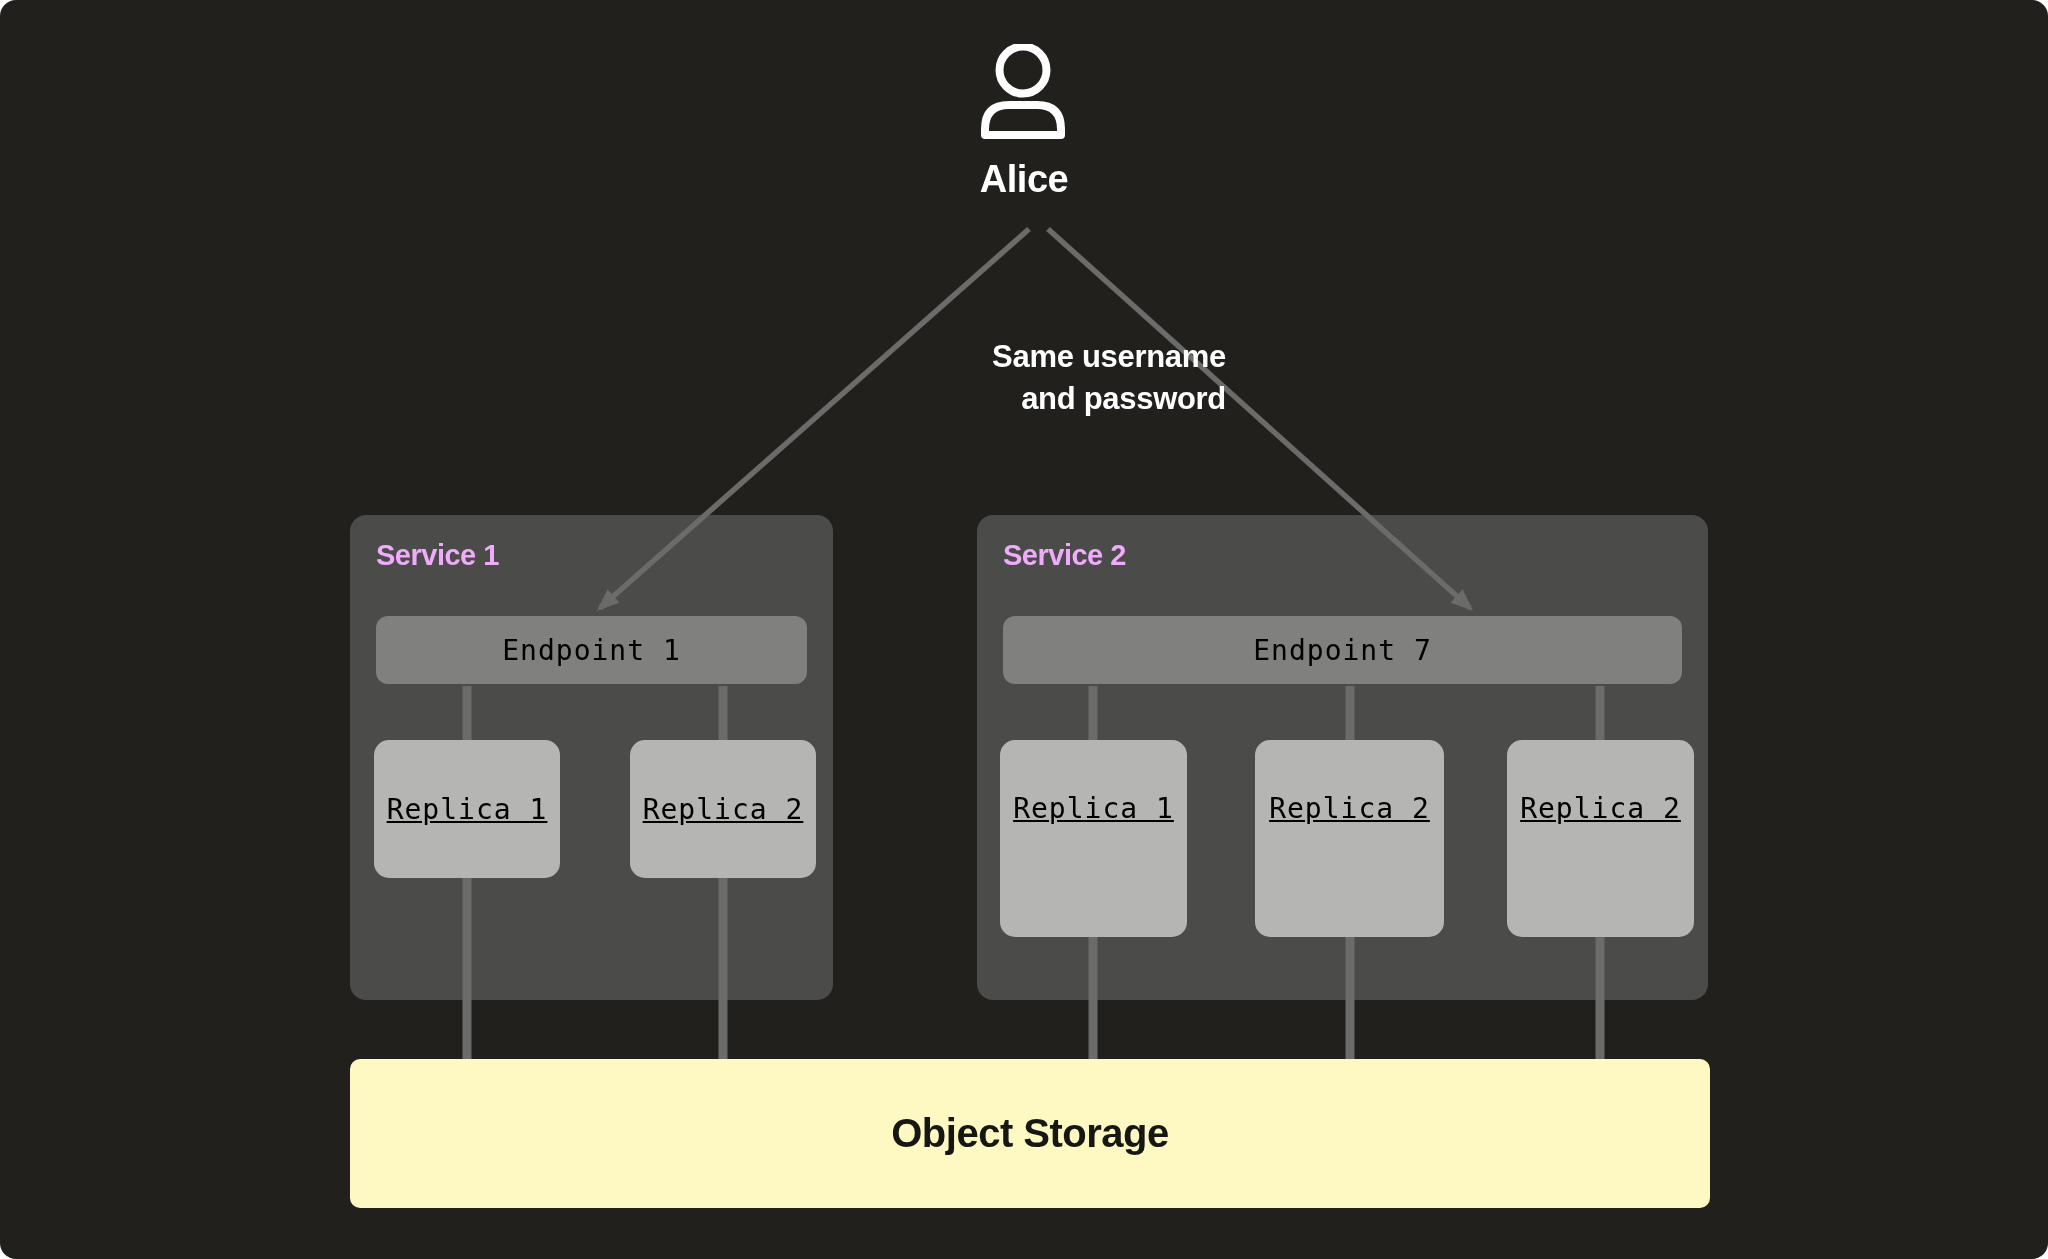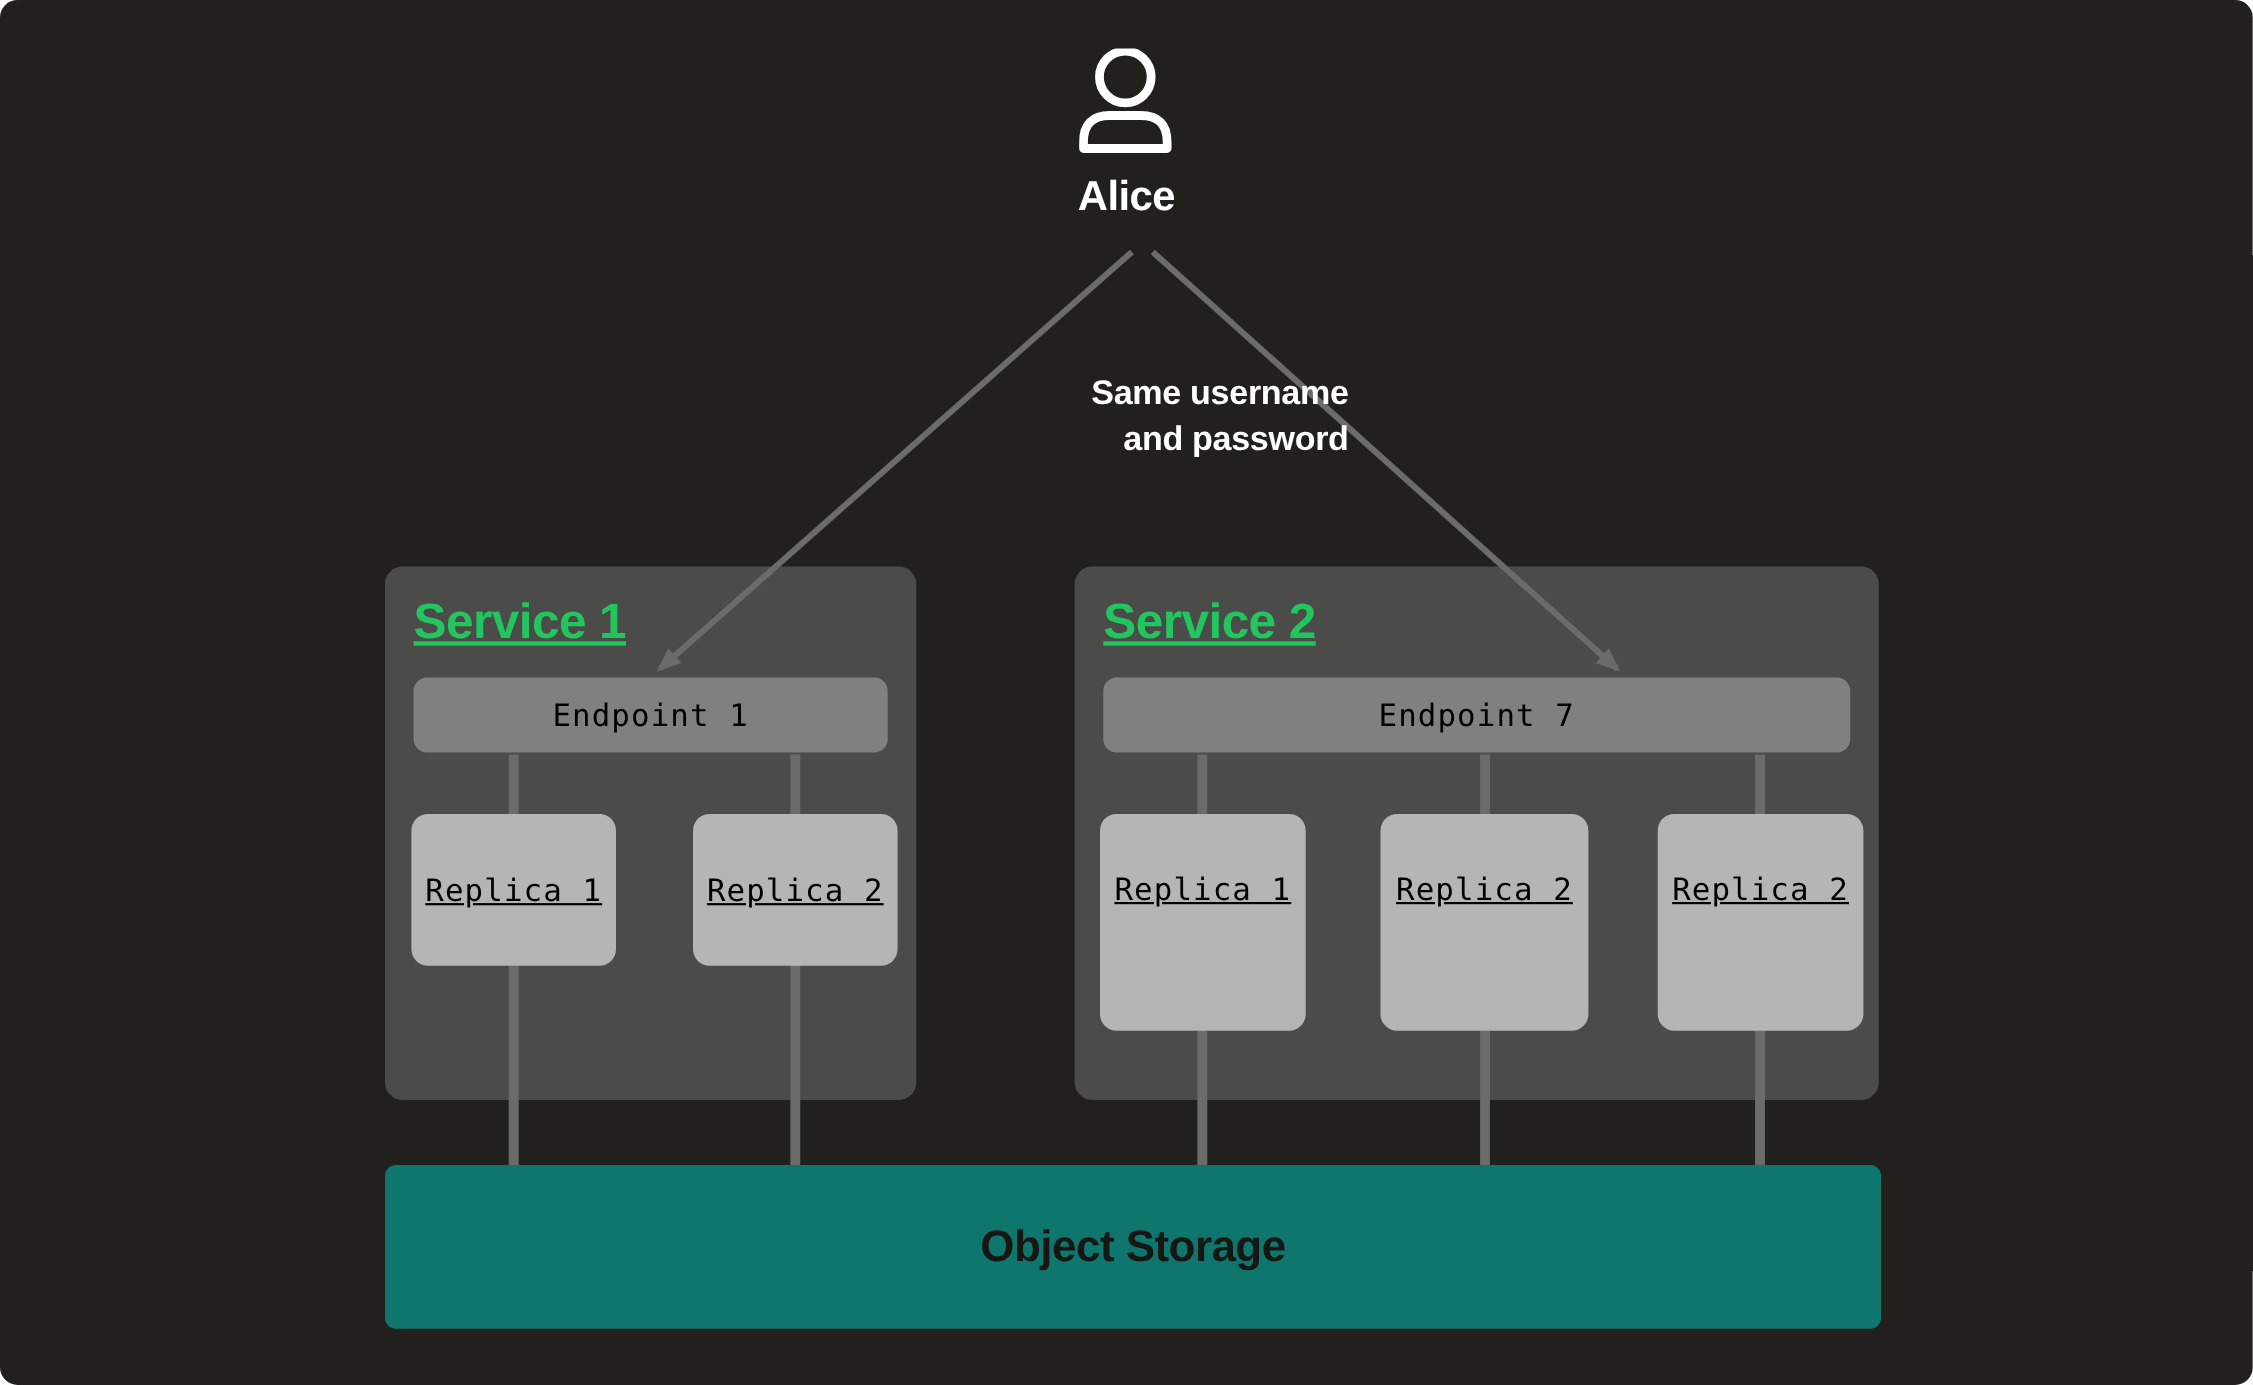--- a/index.html
+++ b/index.html
@@ -18,22 +18,22 @@
   .auth-note{
     position:absolute;left:826px;top:336px;width:400px;z-index:2;
     color:#ffffff;font-size:31px;font-weight:bold;text-align:right;line-height:42px;
     letter-spacing:-0.3px;
   }
   
   .service-box{position:absolute;background:#4b4b49;border-radius:16px;}
   .service-1{left:350px;top:515px;width:483px;height:485px;}
   .service-2{left:977px;top:515px;width:731px;height:485px;}
   .service-title{
-    position:absolute;left:26px;top:24px;color:#22c55e;
-    font-size:45px;font-weight:bold;letter-spacing:-0.5px;text-decoration:underline;
+    position:absolute;left:26px;top:24px;color:#f0abfc;
+    font-size:29px;font-weight:bold;letter-spacing:-0.5px;
   }
   .endpoint{
     position:absolute;left:26px;right:26px;top:101px;height:68px;
     background:#80807e;border-radius:12px;
     display:flex;align-items:center;justify-content:center;
     color:#000000;font-family:"DejaVu Sans Mono",monospace;font-size:28px;letter-spacing:1px;
   }
   
   .replica{
     position:absolute;background:#b5b5b3;border-radius:15px;z-index:2;
@@ -97,15 +97,15 @@
     <div class="service-title">Service 2</div>
     <div class="endpoint">Endpoint 7</div>
   </div>
 
   <div class="replica v-center s1-r1">Replica 1</div>
   <div class="replica v-center s1-r2">Replica 2</div>
   <div class="replica v-top s2-r1">Replica 1</div>
   <div class="replica v-top s2-r2">Replica 2</div>
   <div class="replica v-top s2-r3">Replica 2</div>
 
-  <div class="storage-bar" style="background-color: #0f766e;">Object Storage</div>
+  <div class="storage-bar" style="background-color: #fef9c3;">Object Storage</div>
 
 </div>
 
 </body></html>

